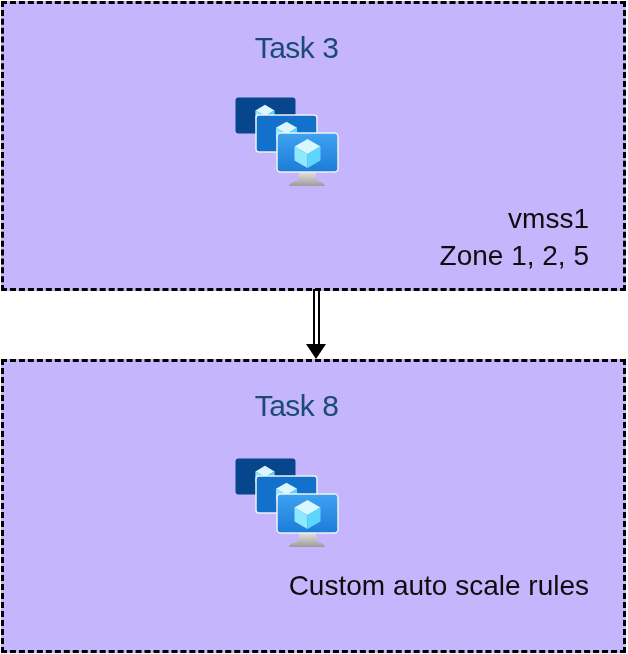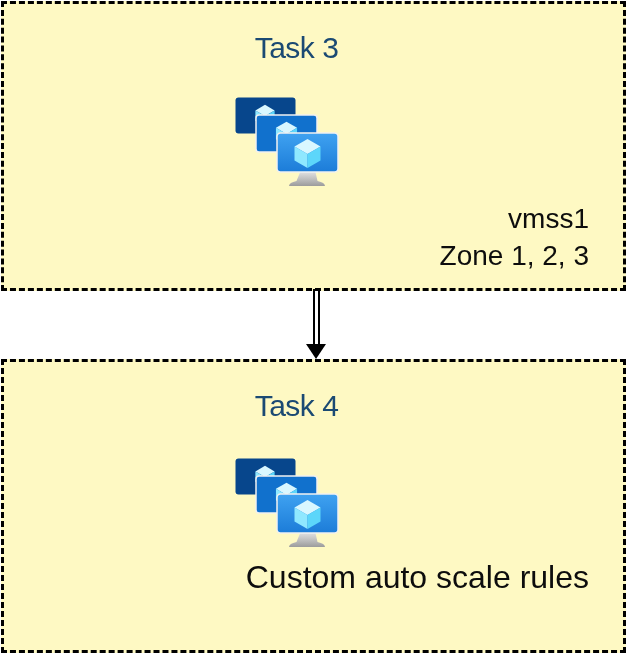--- a/index.html
+++ b/index.html
@@ -3,41 +3,41 @@
 <meta charset="utf-8">
 <style>
   html, body { margin: 0; padding: 0; }
   body {
     width: 628px; height: 654px; position: relative;
     background: #FFFFFF; overflow: hidden;
     font-family: "Liberation Sans", sans-serif;
   }
   .task-box {
     position: absolute; left: 1px; width: 625px;
-    border: 3px dashed #000000; background: #fef9c3;
+    border: 3px dashed #000000; background: #c4b5fd;
     box-sizing: border-box;
   }
   .box1 { top: 1px;   height: 290px; }
   .box2 { top: 359px; height: 294px; }
 
   .box-title {
     position: absolute; left: 0; top: 27px; width: 585px;
     text-align: center; font-size: 30px; letter-spacing: -0.5px;
     color: #1B4A73;
   }
   .vmss-icon { position: absolute; left: 231px; width: 106px; height: 94px; }
   .box1 .vmss-icon { top: 93px; }
   .box2 .vmss-icon { top: 96px; }
 
   .box-lines {
     position: absolute; left: 0; width: 585px; text-align: right;
     color: #0D0D0D;
   }
   .box1 .box-lines { top: 196px; font-size: 28px; line-height: 37px; }
-  .box2 .box-lines { top: 195px; font-size: 32px; line-height: 40px; }
+  .box2 .box-lines { top: 204px; font-size: 28px; line-height: 40px; }
 
   .connector { position: absolute; left: 306px; top: 289px; width: 20px; height: 70px; }
   .arrow-shaft {
     position: absolute; left: 7px; top: 0; width: 7px; height: 58px;
     border-left: 2px solid #000; border-right: 2px solid #000;
     box-sizing: border-box;
   }
   .arrow-head {
     position: absolute; left: 0; top: 55px; width: 0; height: 0;
     border-left: 10px solid transparent; border-right: 10px solid transparent;
@@ -84,31 +84,31 @@
       <g transform="translate(72.5,57)">
         <polygon points="0,-15 13,-7.5 0,0 -13,-7.5" fill="#D9F7FF"></polygon>
         <polygon points="-13,-7.5 0,0 0,14 -13,6.5" fill="#8FE8FF"></polygon>
         <polygon points="13,-7.5 0,0 0,14 13,6.5" fill="#5CD6FA"></polygon>
       </g>
     </svg>
   </div>
 
   <div class="box-lines">
     <div>vmss1</div>
-    <div>Zone 1, 2, 3</div>
+    <div>Zone 1, 2, 5</div>
   </div>
 </div>
 
 <div class="connector">
   <div class="arrow-shaft"></div>
   <div class="arrow-head"></div>
 </div>
 
 <div class="task-box box2">
-  <div class="box-title">Task 4</div>
+  <div class="box-title">Task 8</div>
 
   <div class="vmss-icon">
     <svg viewBox="0 0 106 94" width="106" height="94">
       <rect x="0.5" y="0.5" width="60" height="36" rx="3" fill="#07468C"></rect>
       <g transform="translate(30,19) scale(0.8)">
         <polygon points="0,-14 12,-7 0,0 -12,-7" fill="#D9F7FF"></polygon>
         <polygon points="-12,-7 0,0 0,13 -12,6" fill="#8FE8FF"></polygon>
         <polygon points="12,-7 0,0 0,13 12,6" fill="#5CD6FA"></polygon>
       </g>
       <rect x="21" y="18" width="61" height="37" rx="3" fill="#1171CD" stroke="#F1F1F1" stroke-width="1.5"></rect>

